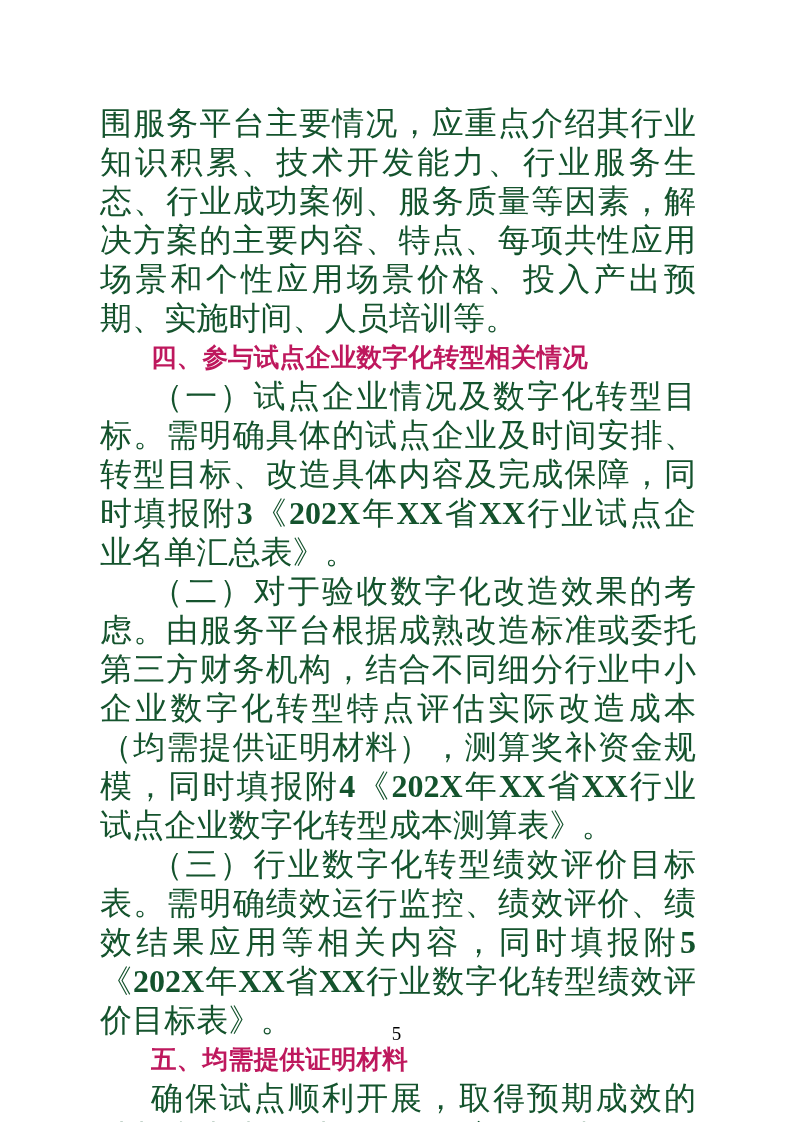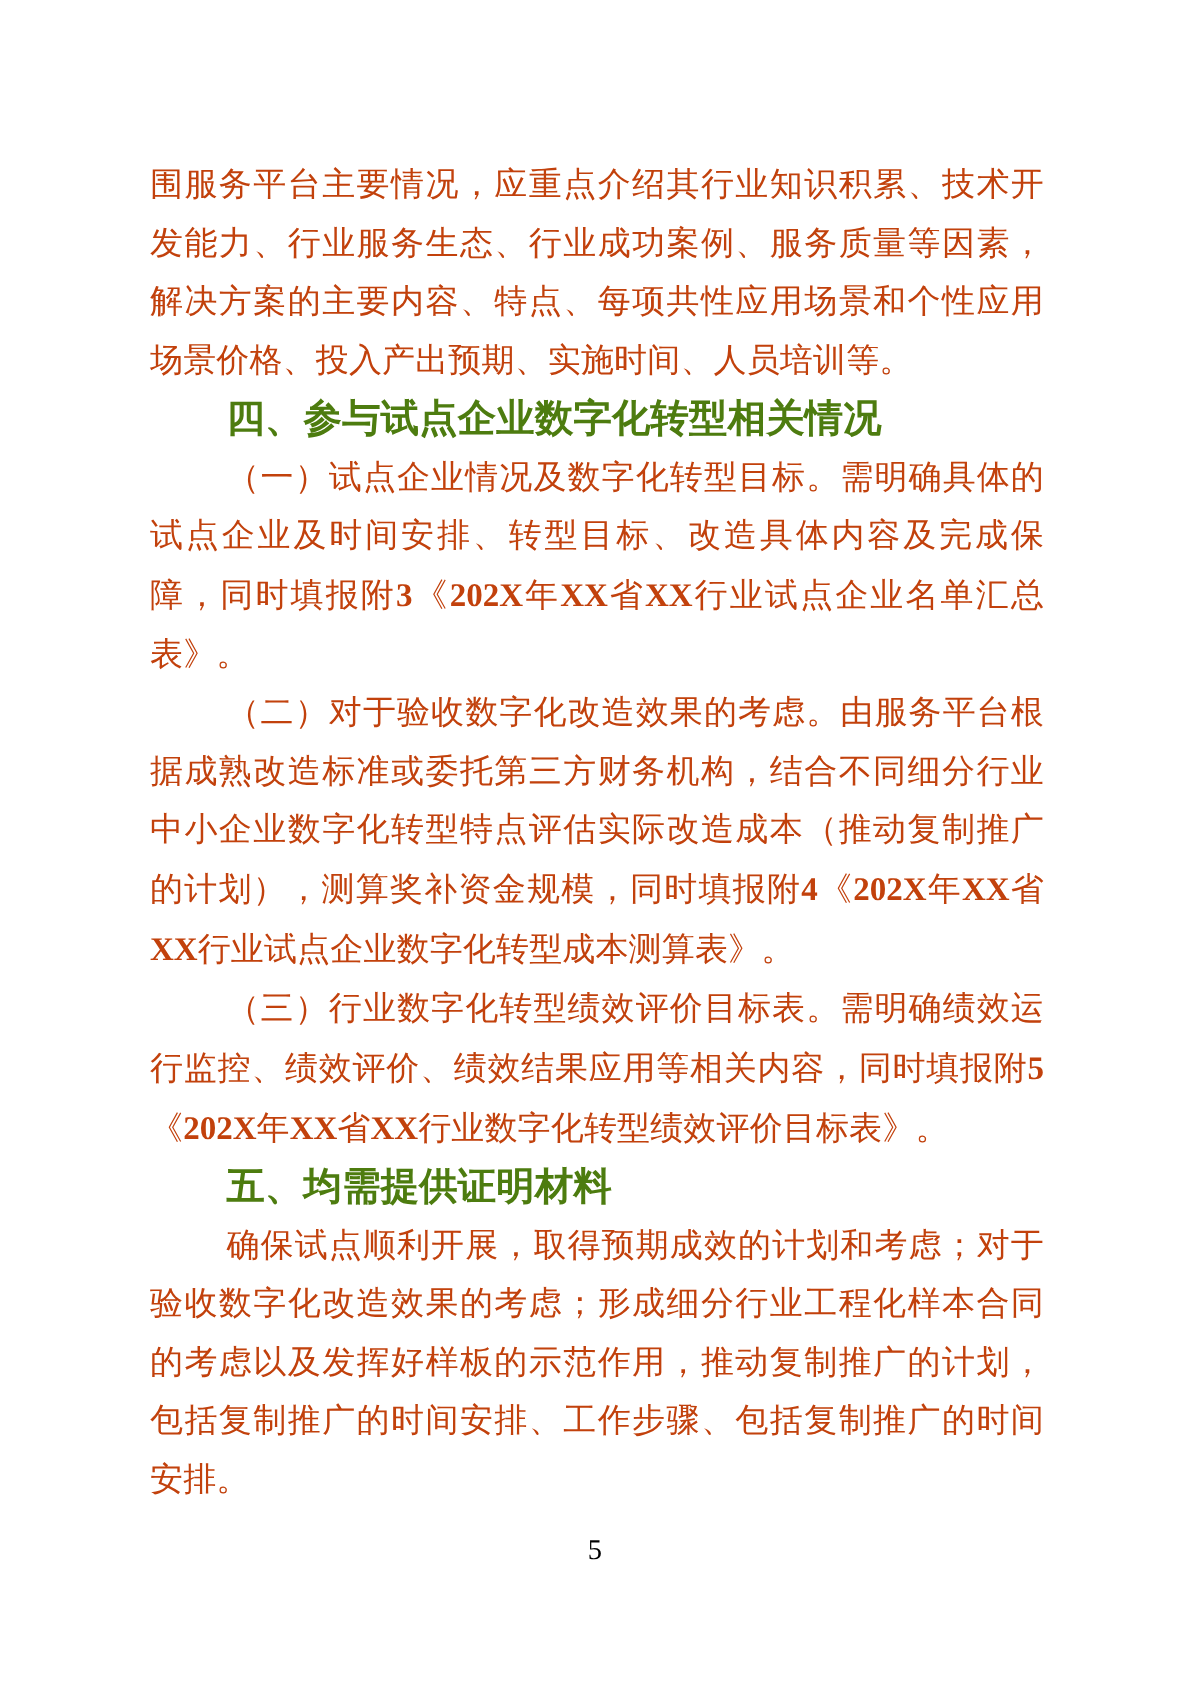--- a/index.html
+++ b/index.html
@@ -28,44 +28,44 @@
   .content {
     position: absolute;
     left: 100px;
     top: 104px;
     width: 596px;
   }
 
   
   .para {
     font-family: "DejaVu Serif", "Liberation Serif", serif;
-    font-size: 22px;
+    font-size: 32px;
     line-height: 39px;
     text-align: justify;
     text-justify: inter-character;
     letter-spacing: 0.1px;
     margin: 0;
-    color: #c2410c;
+    color: #14532d;
     font-weight: 400;
     text-indent: 0;
   }
   .para.indent {
     text-indent: 51px;
   }
 
   
   .heading {
     font-family: "DejaVu Sans", "Liberation Sans", sans-serif;
     font-size: 25.5px;
     line-height: 39px;
     font-weight: bold;
     margin: 0;
     text-indent: 51px;
     letter-spacing: 0.2px;
-    color: #4d7c0f;
+    color: #be185d;
   }
 
   
   .lead {
     font-weight: normal;
     font-family: "DejaVu Serif", "Liberation Serif", serif;
   }
 
   
   .latin {
@@ -92,21 +92,21 @@
 <div class="page">
 
   <div class="content">
 
     <p class="para">围服务平台主要情况，应重点介绍其行业知识积累、技术开发能力、行业服务生态、行业成功案例、服务质量等因素，解决方案的主要内容、特点、每项共性应用场景和个性应用场景价格、投入产出预期、实施时间、人员培训等。</p>
 
     <p class="heading">四、参与试点企业数字化转型相关情况</p>
 
     <p class="para indent"><span class="lead">（一）试点企业情况及数字化转型目标。</span><span>需明确具体的试点企业及时间安排、转型目标、改造具体内容及完成保障，同时填报附</span><span class="latin">3</span><span>《</span><span class="latin">202X</span><span>年</span><span class="latin">XX</span><span>省</span><span class="latin">XX</span><span>行业试点企业名单汇总表》。</span></p>
 
-    <p class="para indent"><span class="lead">（二）对于验收数字化改造效果的考虑。</span><span>由服务平台根据成熟改造标准或委托第三方财务机构，结合不同细分行业中小企业数字化转型特点评估实际改造成本（推动复制推广的计划），测算奖补资金规模，同时填报附</span><span class="latin">4</span><span>《</span><span class="latin">202X</span><span>年</span><span class="latin">XX</span><span>省</span><span class="latin">XX</span><span>行业试点企业数字化转型成本测算表》。</span></p>
+    <p class="para indent"><span class="lead">（二）对于验收数字化改造效果的考虑。</span><span>由服务平台根据成熟改造标准或委托第三方财务机构，结合不同细分行业中小企业数字化转型特点评估实际改造成本（均需提供证明材料），测算奖补资金规模，同时填报附</span><span class="latin">4</span><span>《</span><span class="latin">202X</span><span>年</span><span class="latin">XX</span><span>省</span><span class="latin">XX</span><span>行业试点企业数字化转型成本测算表》。</span></p>
 
     <p class="para indent"><span class="lead">（三）行业数字化转型绩效评价目标表。</span><span>需明确绩效运行监控、绩效评价、绩效结果应用等相关内容，同时填报附</span><span class="latin">5</span><span>《</span><span class="latin">202X</span><span>年</span><span class="latin">XX</span><span>省</span><span class="latin">XX</span><span>行业数字化转型绩效评价目标表》。</span></p>
 
     <p class="heading">五、均需提供证明材料</p>
 
     <p class="para indent">确保试点顺利开展，取得预期成效的计划和考虑；对于验收数字化改造效果的考虑；形成细分行业工程化样本合同的考虑以及发挥好样板的示范作用，推动复制推广的计划，包括复制推广的时间安排、工作步骤、包括复制推广的时间安排。</p>
 
   </div>
 
   <div class="pageno">5</div>

